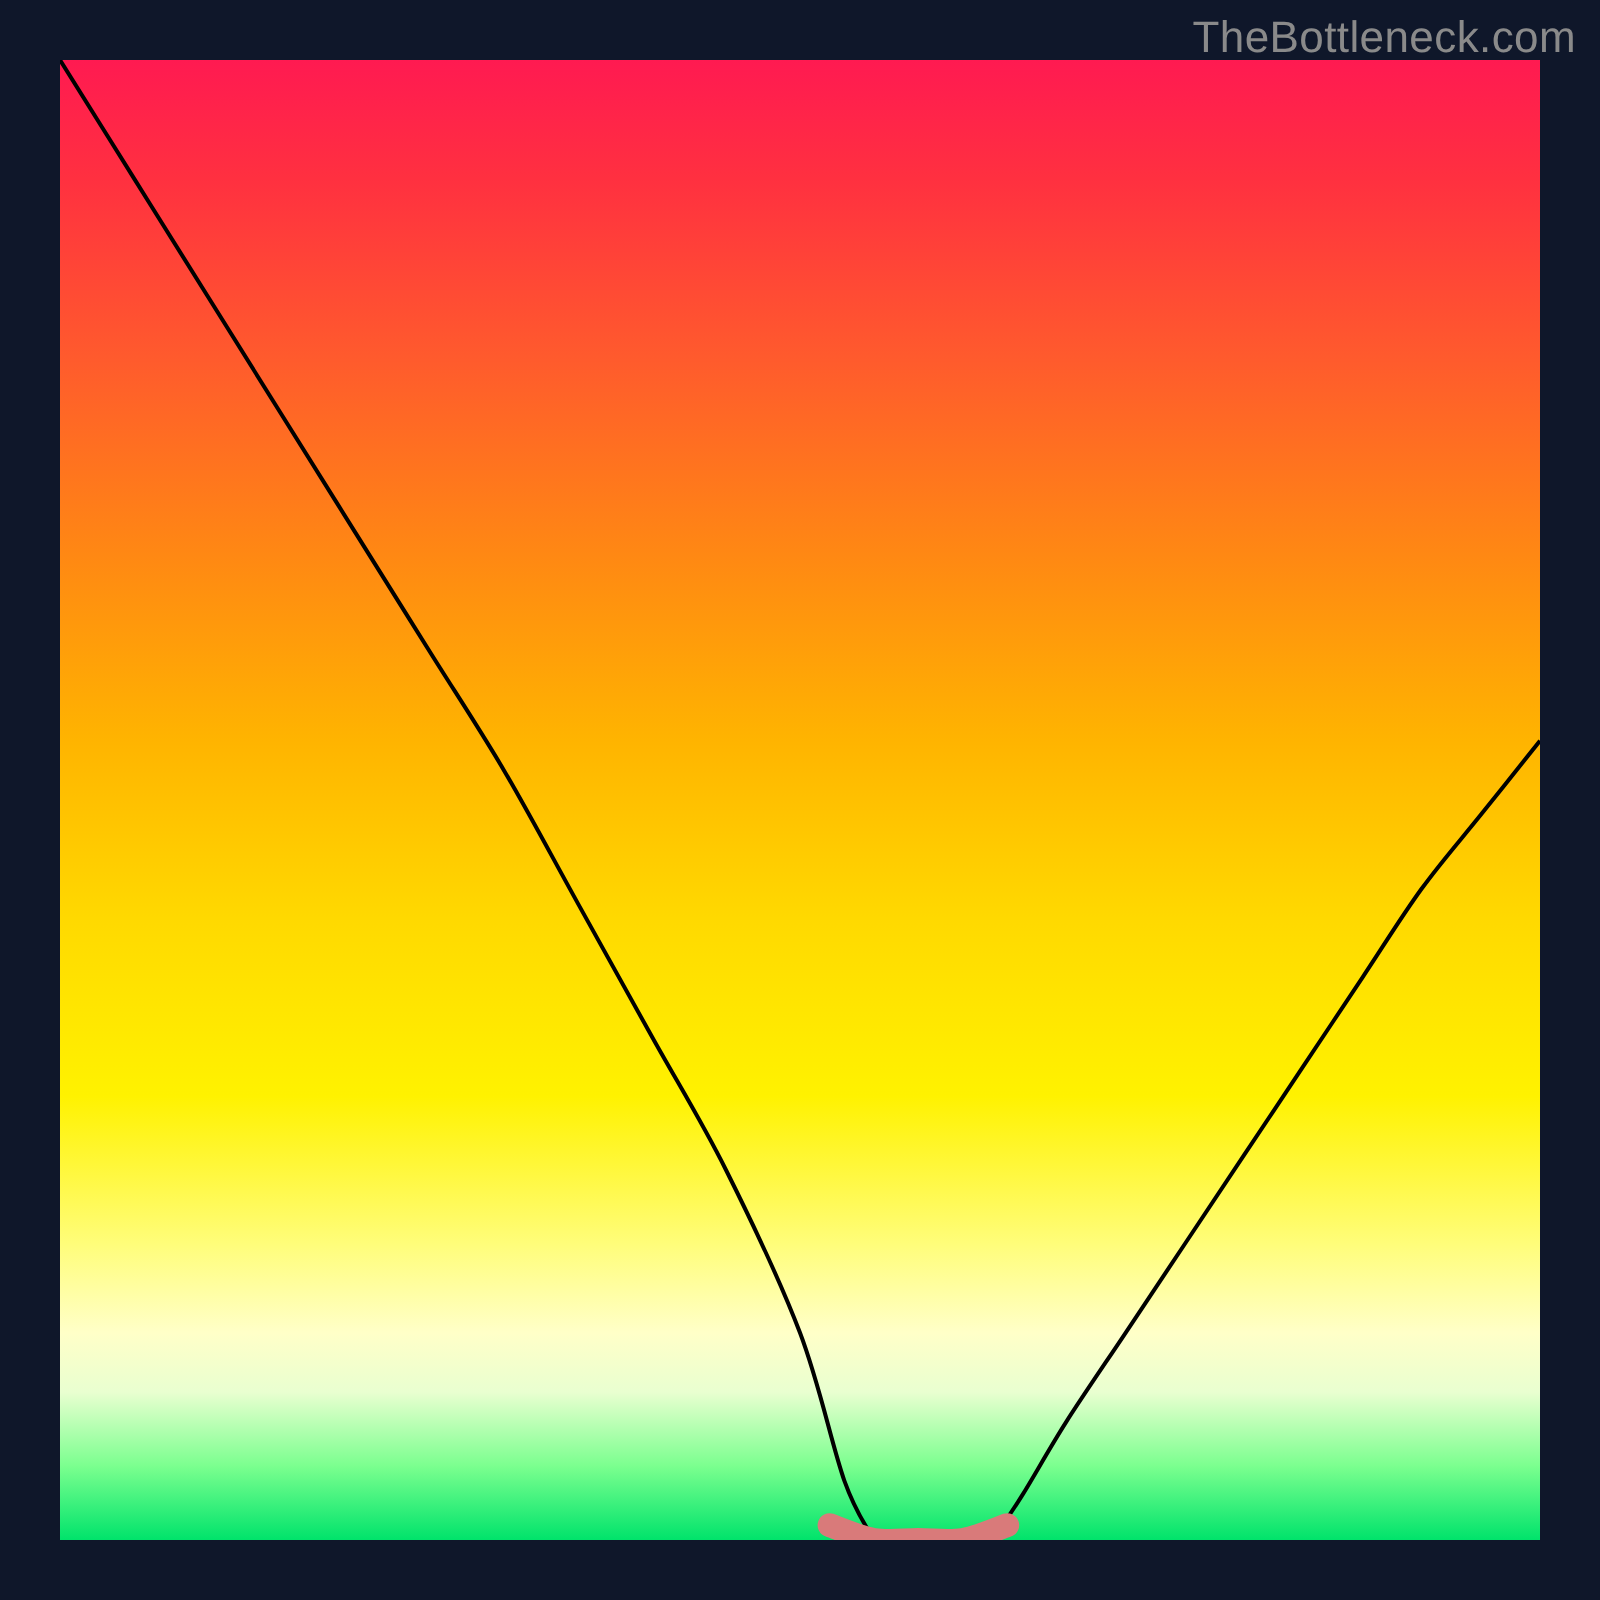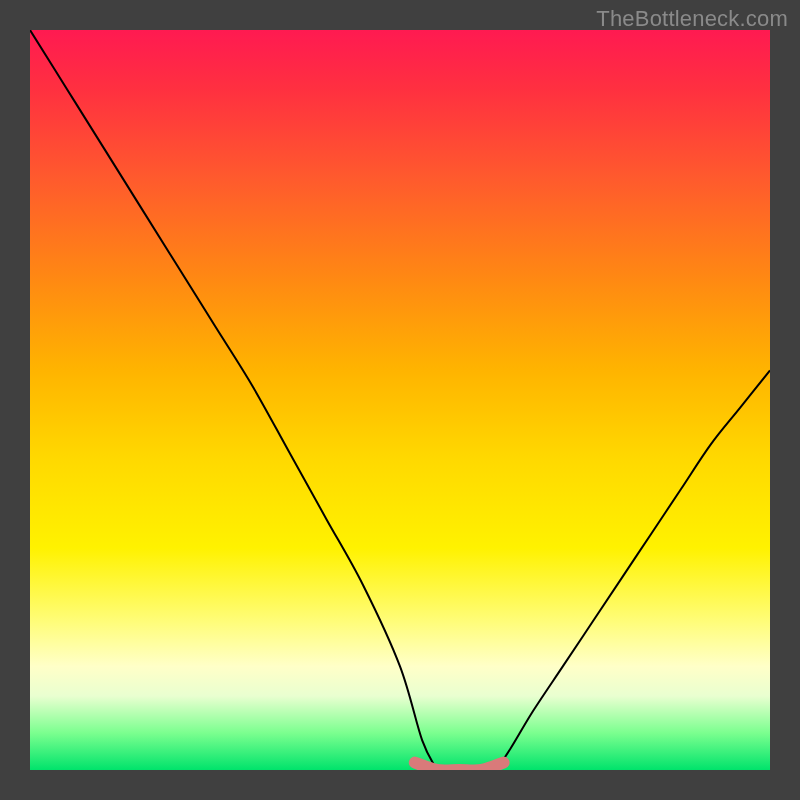--- a/index.html
+++ b/index.html
@@ -8,21 +8,21 @@
     width: 800px;
     height: 800px;
     background: #000;
     font-family: Arial, Helvetica, sans-serif;
     overflow: hidden;
   }
   .frame {
     position: relative;
     width: 800px;
     height: 800px;
-    background: #404040;
+    background: #0f172a;
   }
   .plot {
     position: absolute;
     left: 30px;
     top: 30px;
     width: 740px;
     height: 740px;
     background: linear-gradient(
       to bottom,
       #ff1a51 0%,

